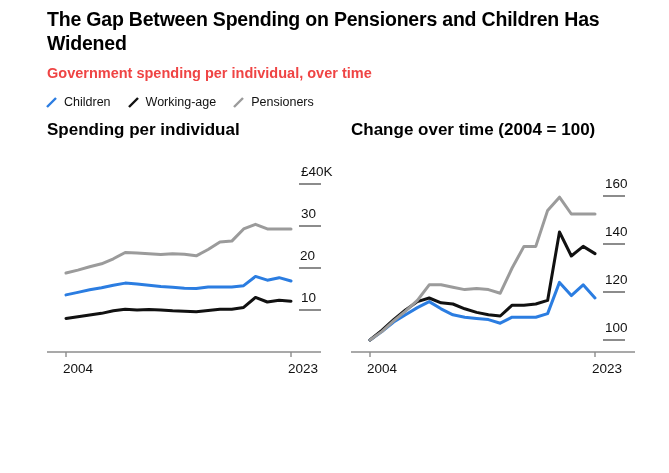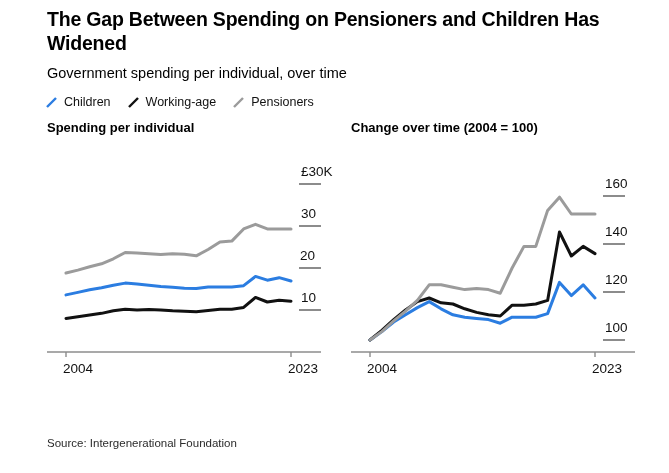--- a/index.html
+++ b/index.html
@@ -33,22 +33,22 @@
   .title {
     font-size: 19.5px;
     font-weight: bold;
     line-height: 1.23;
     letter-spacing: -0.2px;
     color: #000;
     margin: 0;
   }
   .subtitle {
     font-size: 14.5px;
-    font-weight: normal;
-    color: #000000;
+    font-weight: bold;
+    color: #ef4444;
     margin: 9px 0 0 0;
     line-height: 1.2;
   }
 
   
   .legend {
     position: absolute;
     left: 45px;
     top: 96px;
     display: flex;
@@ -76,21 +76,21 @@
 
   
   .panel {
     position: absolute;
     top: 120px;
   }
   .panel-left  { left: 47px;  width: 300px; }
   .panel-right { left: 351px; width: 300px; }
 
   .panel-title {
-    font-size: 13px;
+    font-size: 17px;
     font-weight: bold;
     color: #000;
     margin: 0 0 0 0;
     line-height: 1.2;
     white-space: nowrap;
   }
 
   .plot {
     position: absolute;
     top: 26px;
@@ -175,21 +175,21 @@
           <line x1="0" x2="274" y1="206" y2="206" stroke="#8c8c8c" stroke-width="1.4"></line>
           <line x1="19" x2="19" y1="206" y2="211" stroke="#8c8c8c" stroke-width="1.4"></line>
           <line x1="244" x2="244" y1="206" y2="211" stroke="#8c8c8c" stroke-width="1.4"></line>
           <polyline points="19.00,148.88 30.84,146.36 42.68,143.84 54.53,141.74 66.37,139.22 78.21,137.12 90.05,137.96 101.89,139.22 113.74,140.48 125.58,141.32 137.42,142.16 149.26,142.58 161.11,140.90 172.95,140.90 184.79,140.90 196.63,139.64 208.47,130.40 220.32,134.18 232.16,131.66 244.00,135.02" fill="none" stroke="#2b7de1" stroke-width="3" stroke-linejoin="round" stroke-linecap="round"></polyline>
           <polyline points="19.00,172.40 30.84,170.72 42.68,169.04 54.53,167.36 66.37,164.84 78.21,163.16 90.05,164.00 101.89,163.58 113.74,164.00 125.58,164.84 137.42,165.26 149.26,165.68 161.11,164.42 172.95,163.16 184.79,163.16 196.63,161.48 208.47,151.40 220.32,156.02 232.16,154.34 244.00,155.18" fill="none" stroke="#111111" stroke-width="3" stroke-linejoin="round" stroke-linecap="round"></polyline>
           <polyline points="19.00,127.04 30.84,124.10 42.68,120.74 54.53,117.80 66.37,112.76 78.21,106.46 90.05,106.88 101.89,107.72 113.74,108.56 125.58,107.72 137.42,108.14 149.26,109.82 161.11,103.52 172.95,95.96 184.79,95.12 196.63,82.94 208.47,78.32 220.32,82.94 232.16,82.94 244.00,82.94" fill="none" stroke="#9b9b9b" stroke-width="3" stroke-linejoin="round" stroke-linecap="round"></polyline>
         </svg>
         <div class="ytick" style="left: 254px; top: 145px;">10</div>
         <div class="ytick" style="left: 253px; top: 103px;">20</div>
         <div class="ytick" style="left: 254px; top: 61px;">30</div>
-        <div class="ytick" style="left: 254px; top: 19px;">£30K</div>
+        <div class="ytick" style="left: 254px; top: 19px;">£40K</div>
         <div class="xtick" style="left: 16px; top: 216px;">2004</div>
         <div class="xtick" style="left: 241px; top: 216px;">2023</div>
       </div>
   </div>
 
   <div class="panel panel-right">
     <div class="panel-title">Change over time (2004 = 100)</div>
     <div class="plot" id="plot-right">
         <svg width="300" height="232" viewBox="0 0 300 232">
           <line x1="252" x2="274" y1="194" y2="194" stroke="#8c8c8c" stroke-width="2"></line>
@@ -205,15 +205,14 @@
         </svg>
         <div class="ytick" style="left: 254px; top: 175px;">100</div>
         <div class="ytick" style="left: 254px; top: 127px;">120</div>
         <div class="ytick" style="left: 254px; top: 79px; text-align: right;">140</div>
         <div class="ytick" style="left: 254px; top: 31px;">160</div>
         <div class="xtick" style="left: 16px; top: 216px;">2004</div>
         <div class="xtick" style="left: 241px; top: 216px;">2023</div>
       </div>
   </div>
 
-  <div class="source">Source: Intergenerational Foundation</div>
 
 </div>
 
 </body></html>

